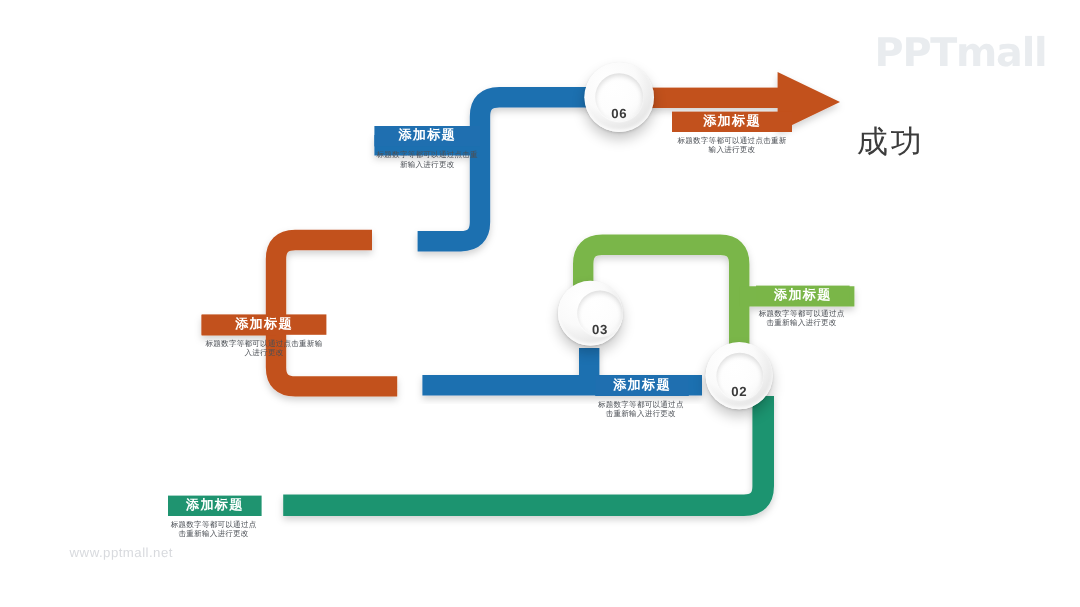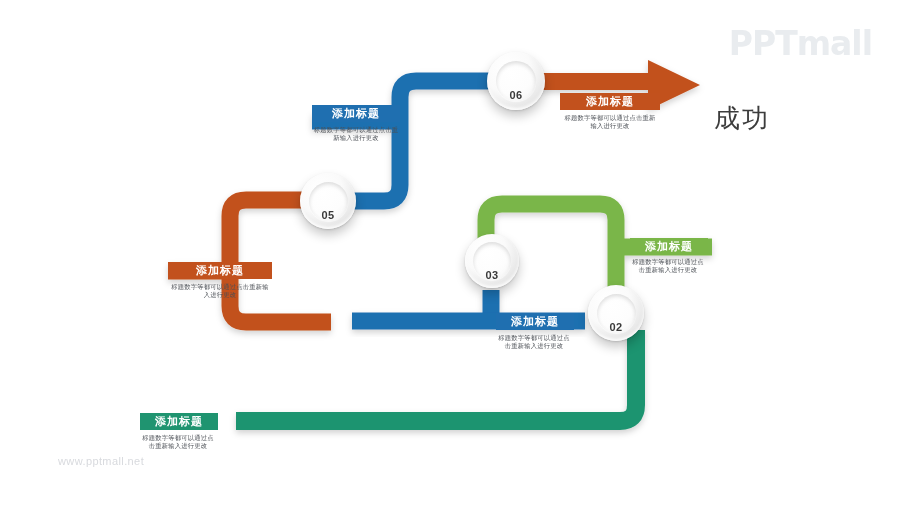--- a/index.html
+++ b/index.html
@@ -159,27 +159,22 @@
 
   <div class="tab teal" style="left:140px;top:413px;width:78px;">添加标题</div>
   <div class="body-txt" style="left:140px;top:434px;width:76px;">标题数字等都可以通过点击重新输入进行更改</div>
 
   <div class="disc" style="left:487px;top:52px;width:58px;height:58px;">
     <div class="inner" style="width:40px;height:40px;">
       <span class="num">06</span>
     </div>
   </div>
 
-  <div class="disc" style="left:300px;top:173px;width:56px;height:56px;">
-    <div class="inner" style="width:39px;height:39px;">
-      <span class="num">05</span>
-    </div>
-  </div>
 
-  <div class="disc" style="left:465px;top:234px;width:54px;height:54px;">
+  <div class="disc" style="left:465px;top:234px;width:54px;height:54px;justify-content:flex-end;">
     <div class="inner" style="width:38px;height:38px;">
       <span class="num">03</span>
     </div>
   </div>
 
   <div class="disc" style="left:588px;top:285px;width:56px;height:56px;">
     <div class="inner" style="width:39px;height:39px;">
       <span class="num">02</span>
     </div>
   </div>

